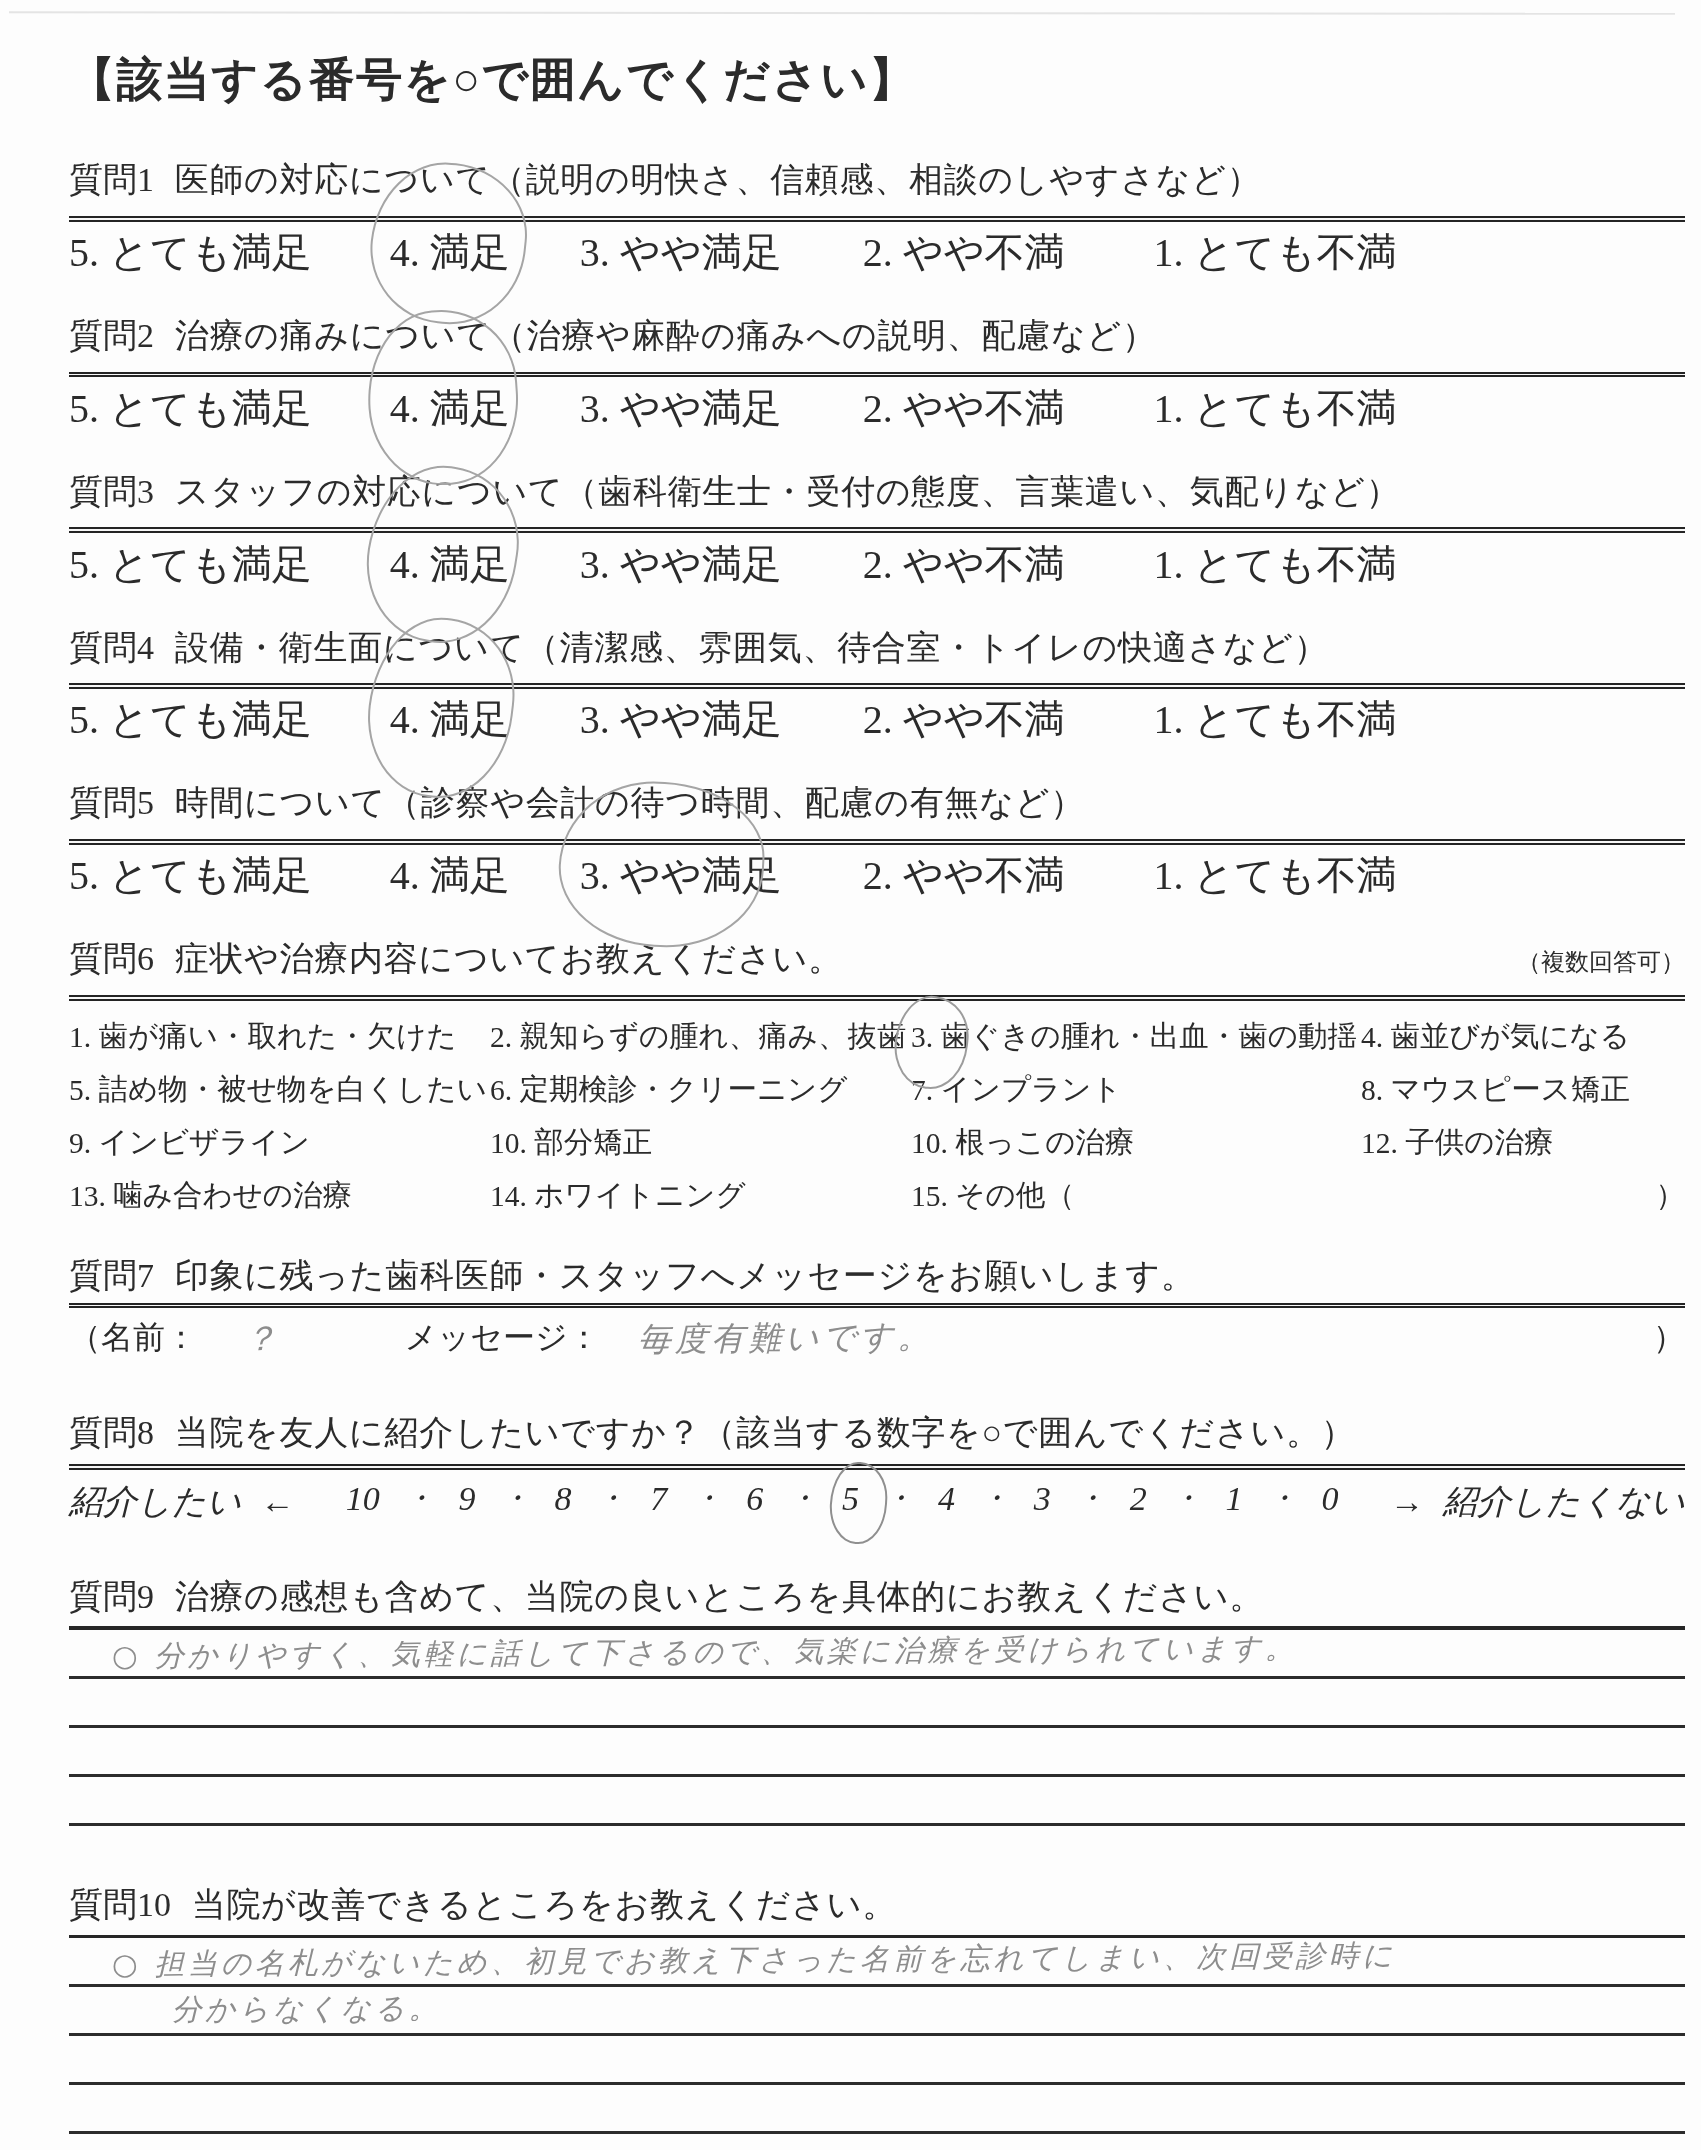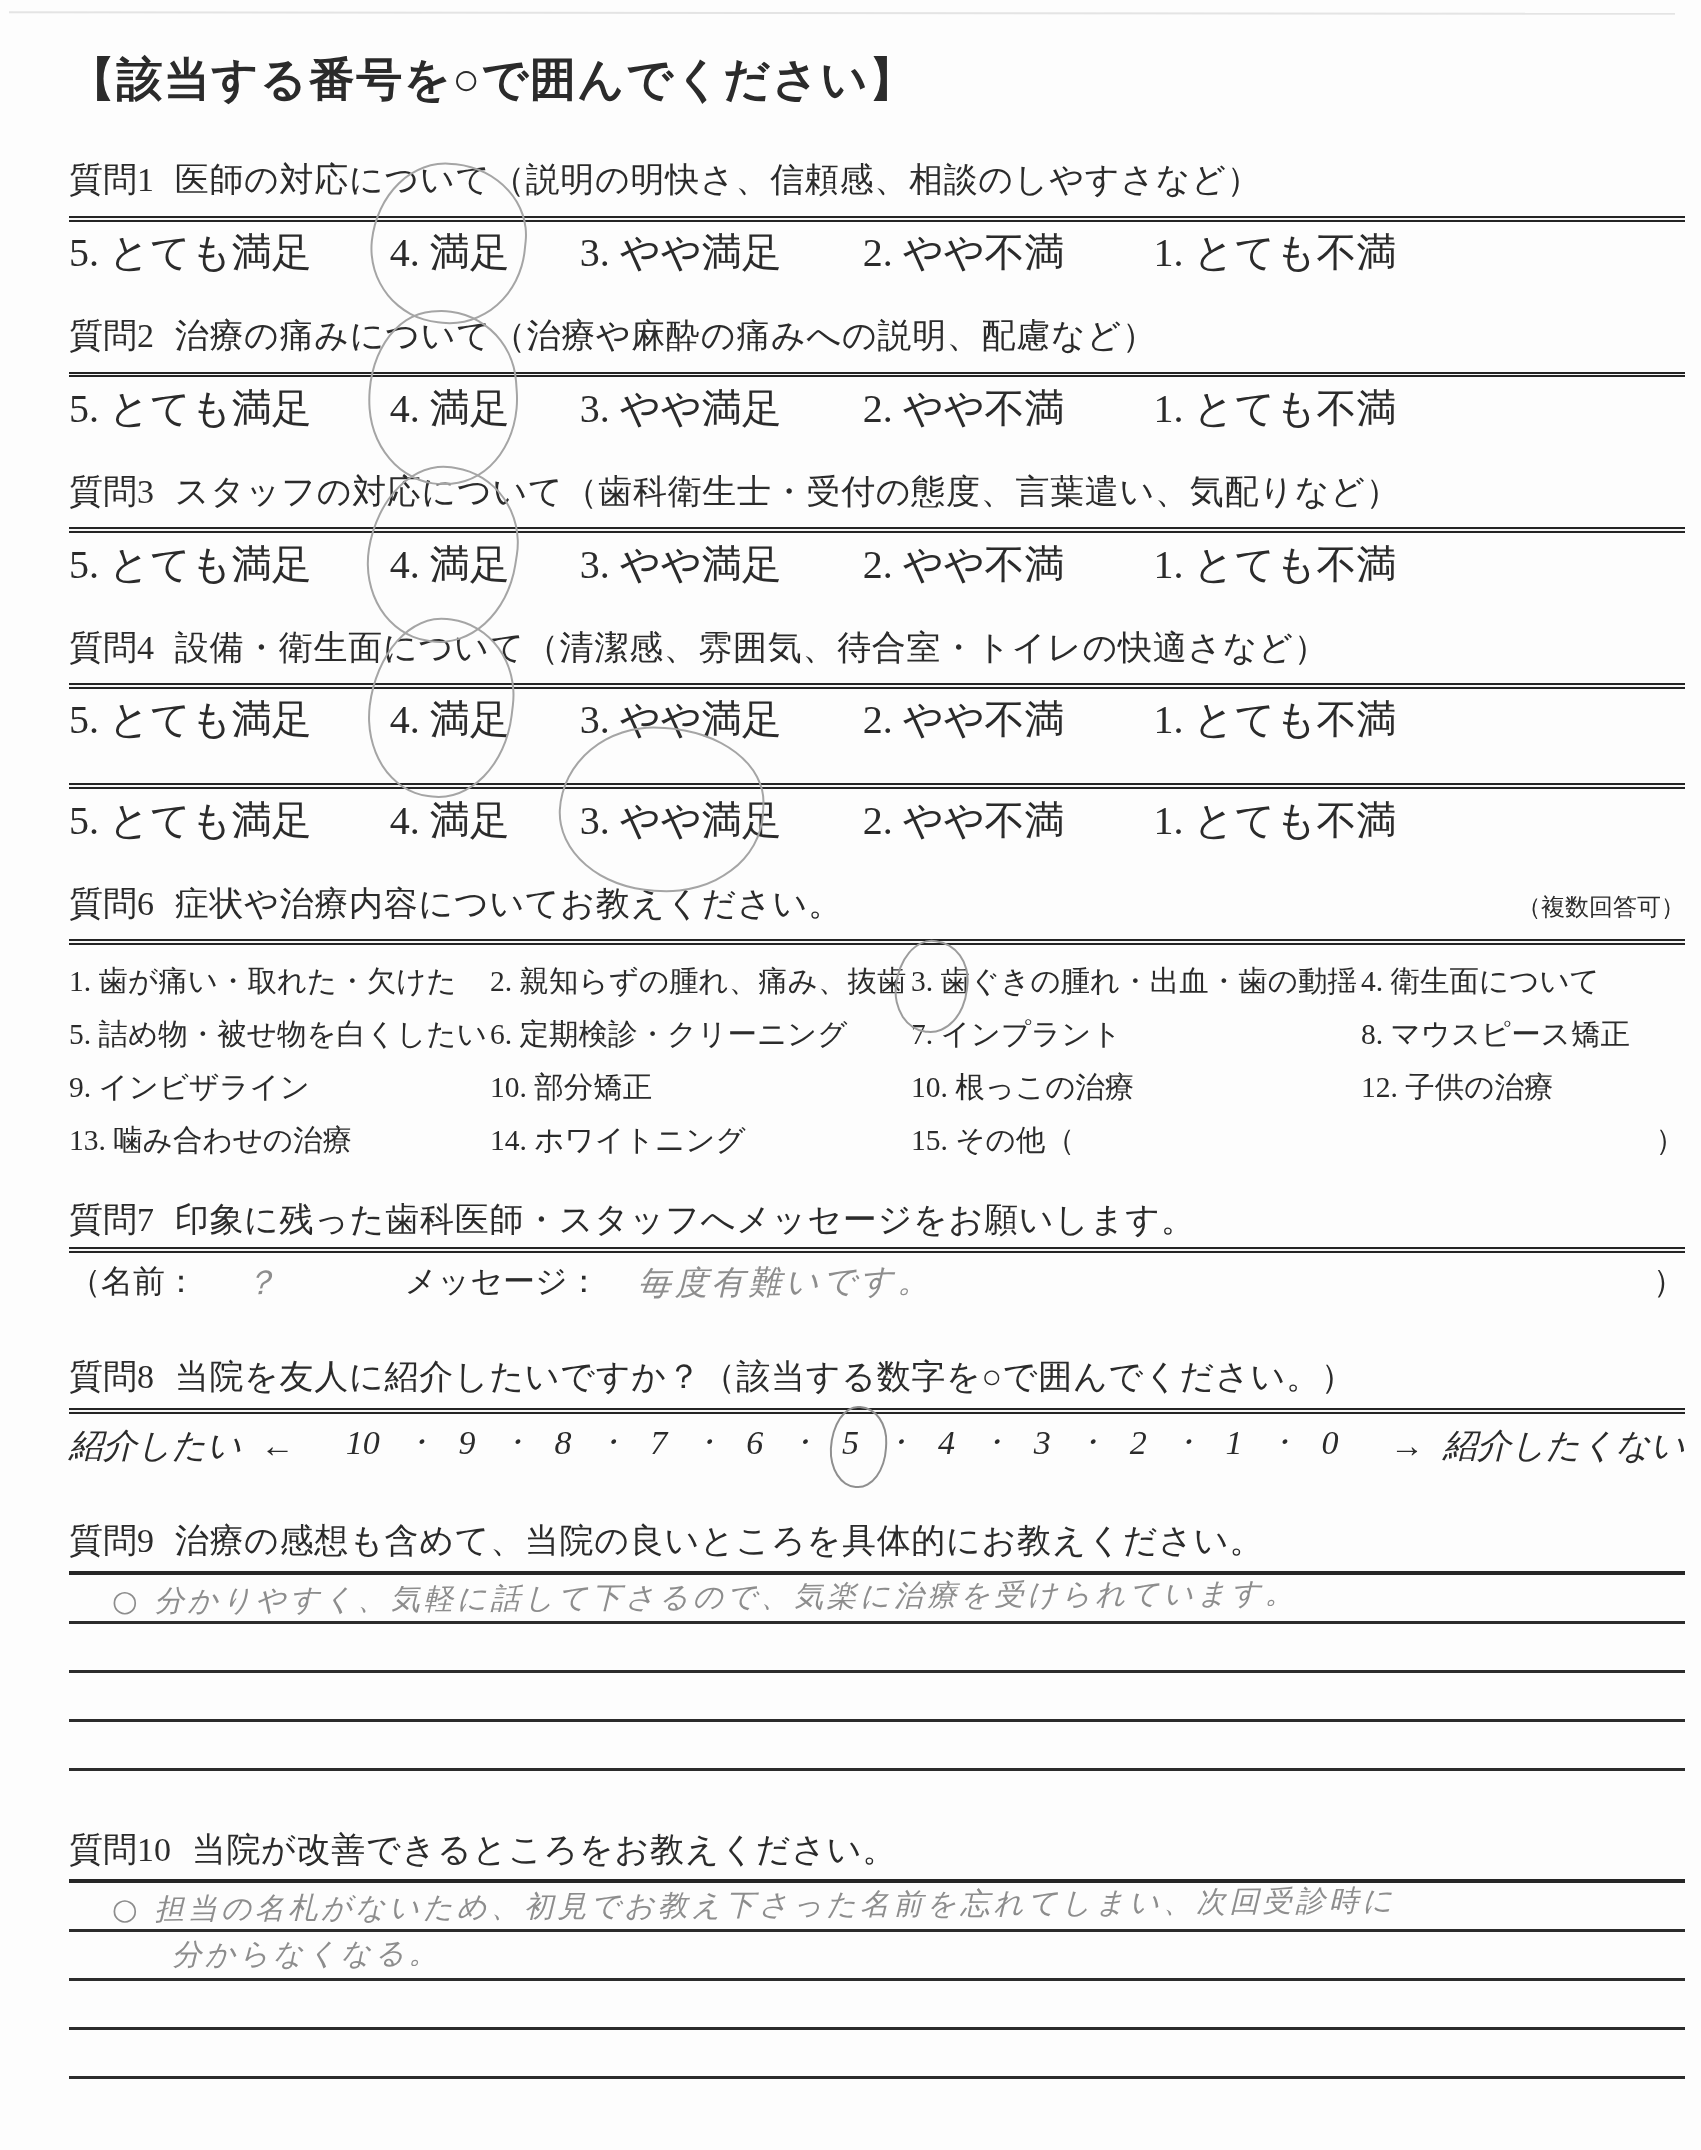--- a/index.html
+++ b/index.html
@@ -154,20 +154,24 @@
       <div class="options">
         <span class="opt">5. とても満足</span>
         <span class="opt m1"><span>4. 満足</span><span class="hand-circle c-q4"></span></span>
         <span class="opt m2">3. やや満足</span>
         <span class="opt m3">2. やや不満</span>
         <span class="opt m4">1. とても不満</span>
       </div>
     </section>
 
     <section class="qsec">
+      <div class="q-titlerow">
+        <span class="q-num">質問5</span>
+        <span class="q-title">時間について（診察や会計の待つ時間、配慮の有無など）</span>
+      </div>
       <div class="rule-heavy"></div>
       <div class="options">
         <span class="opt">5. とても満足</span>
         <span class="opt m1">4. 満足</span>
         <span class="opt m2"><span>3. やや満足</span><span class="hand-circle c-q5"></span></span>
         <span class="opt m3">2. やや不満</span>
         <span class="opt m4">1. とても不満</span>
       </div>
     </section>
 
@@ -186,21 +190,21 @@
         <div class="q6-item">
             <span class="num">2.</span>
             <span>親知らずの腫れ、痛み、抜歯</span>
           </div>
         <div class="q6-item">
             <span class="num"><span>3.</span><span class="hand-circle c-q6"></span></span>
             <span>歯ぐきの腫れ・出血・歯の動揺</span>
           </div>
         <div class="q6-item">
             <span class="num">4.</span>
-            <span>衛生面について</span>
+            <span>歯並びが気になる</span>
           </div>
         <div class="q6-item">
             <span class="num">5.</span>
             <span>詰め物・被せ物を白くしたい</span>
           </div>
         <div class="q6-item">
             <span class="num">6.</span>
             <span>定期検診・クリーニング</span>
           </div>
         <div class="q6-item">

